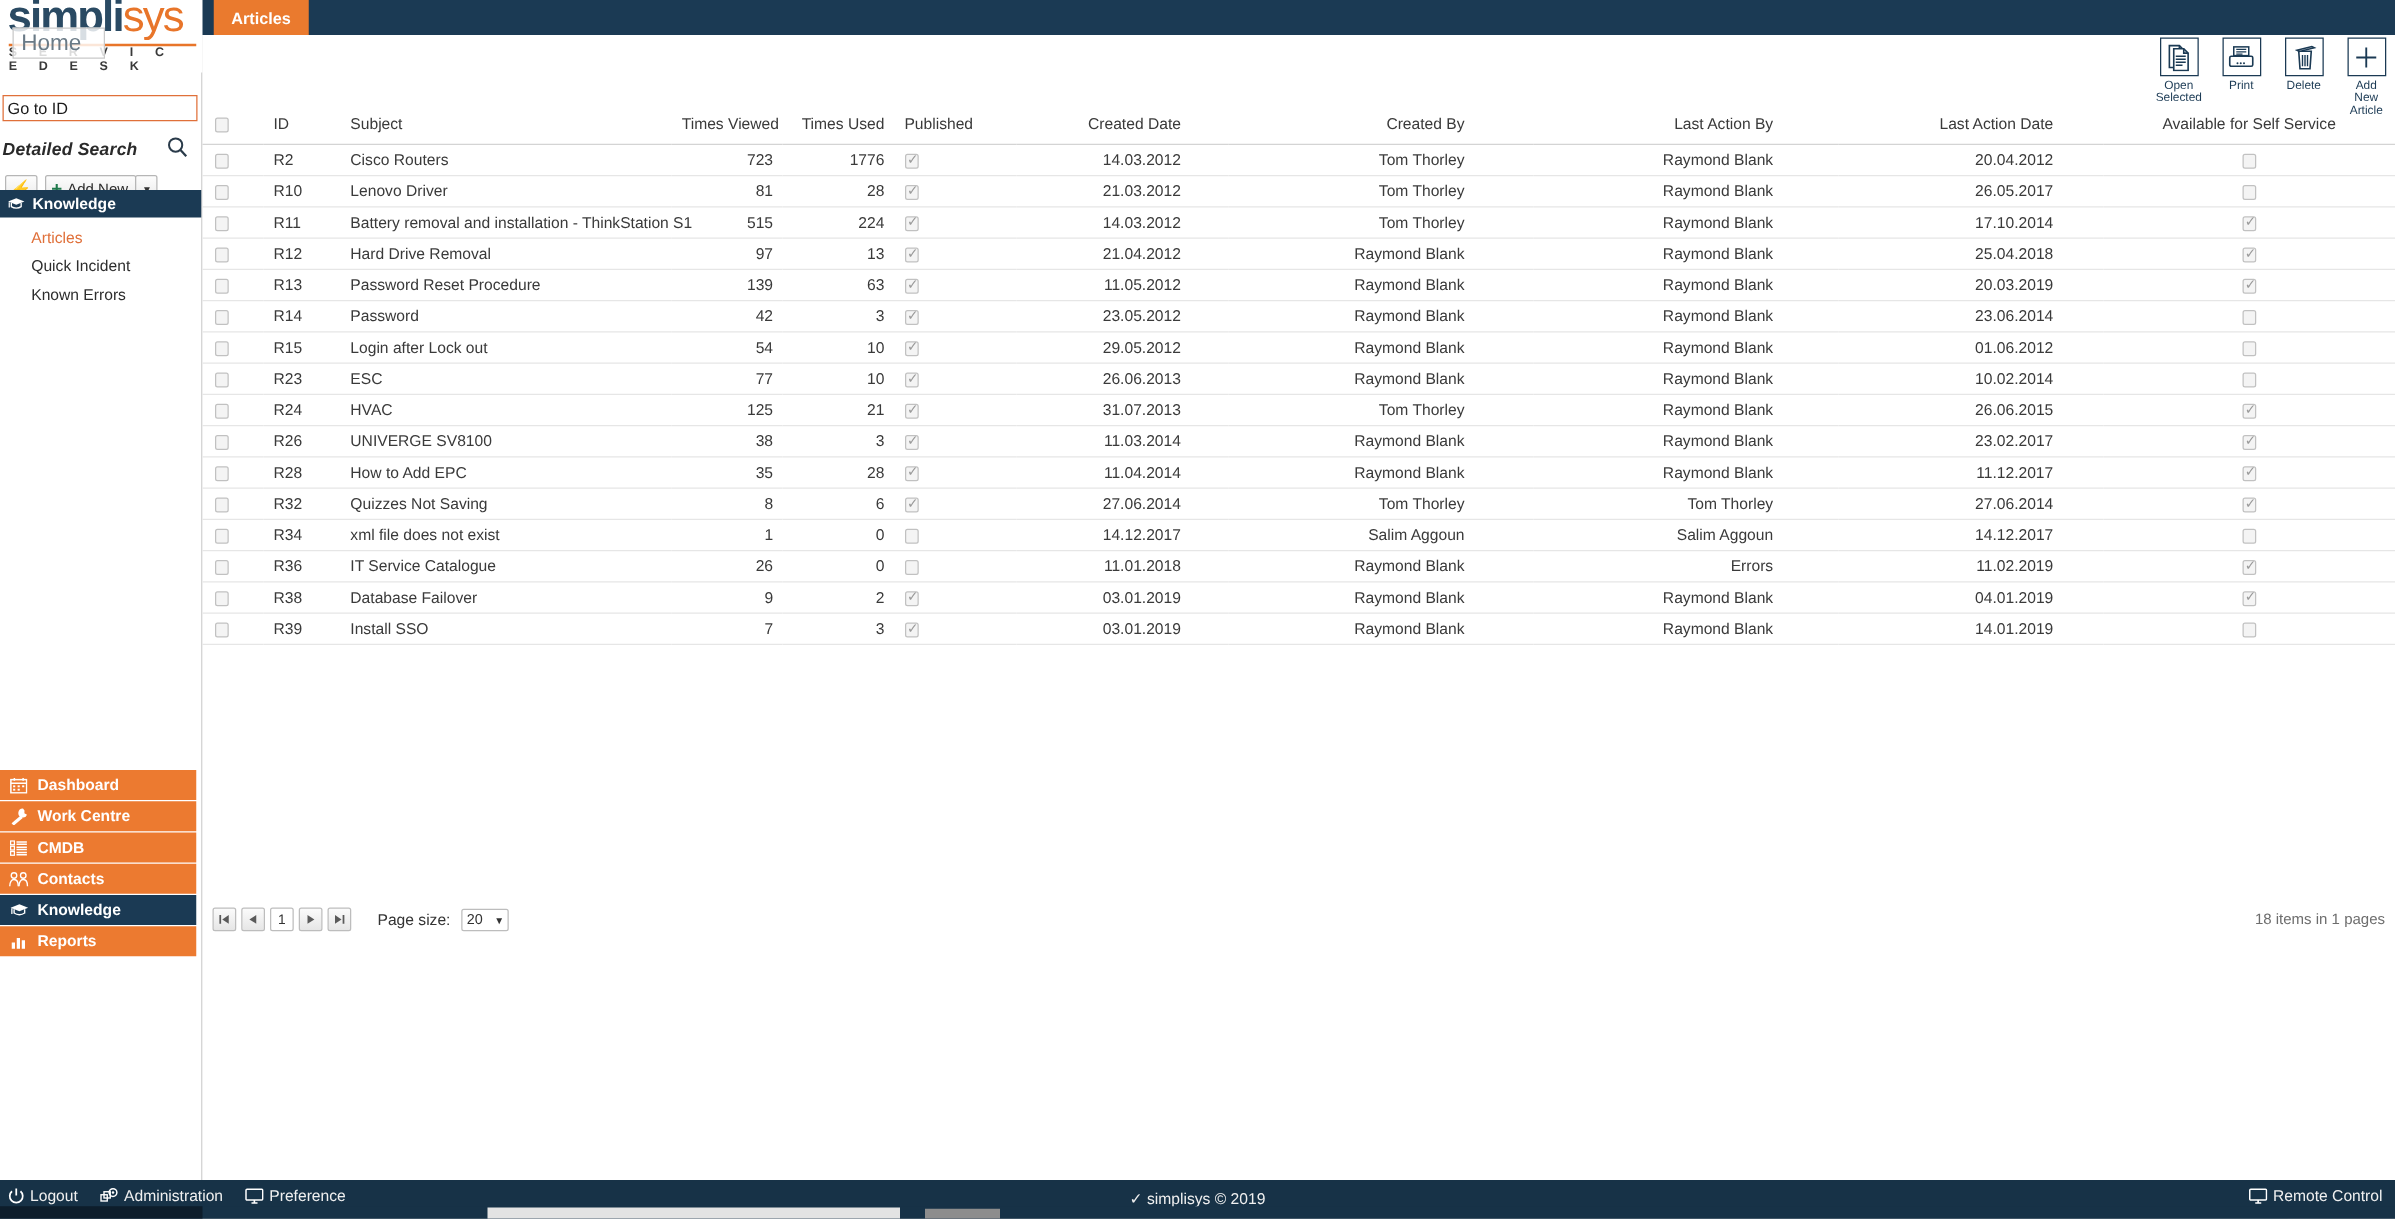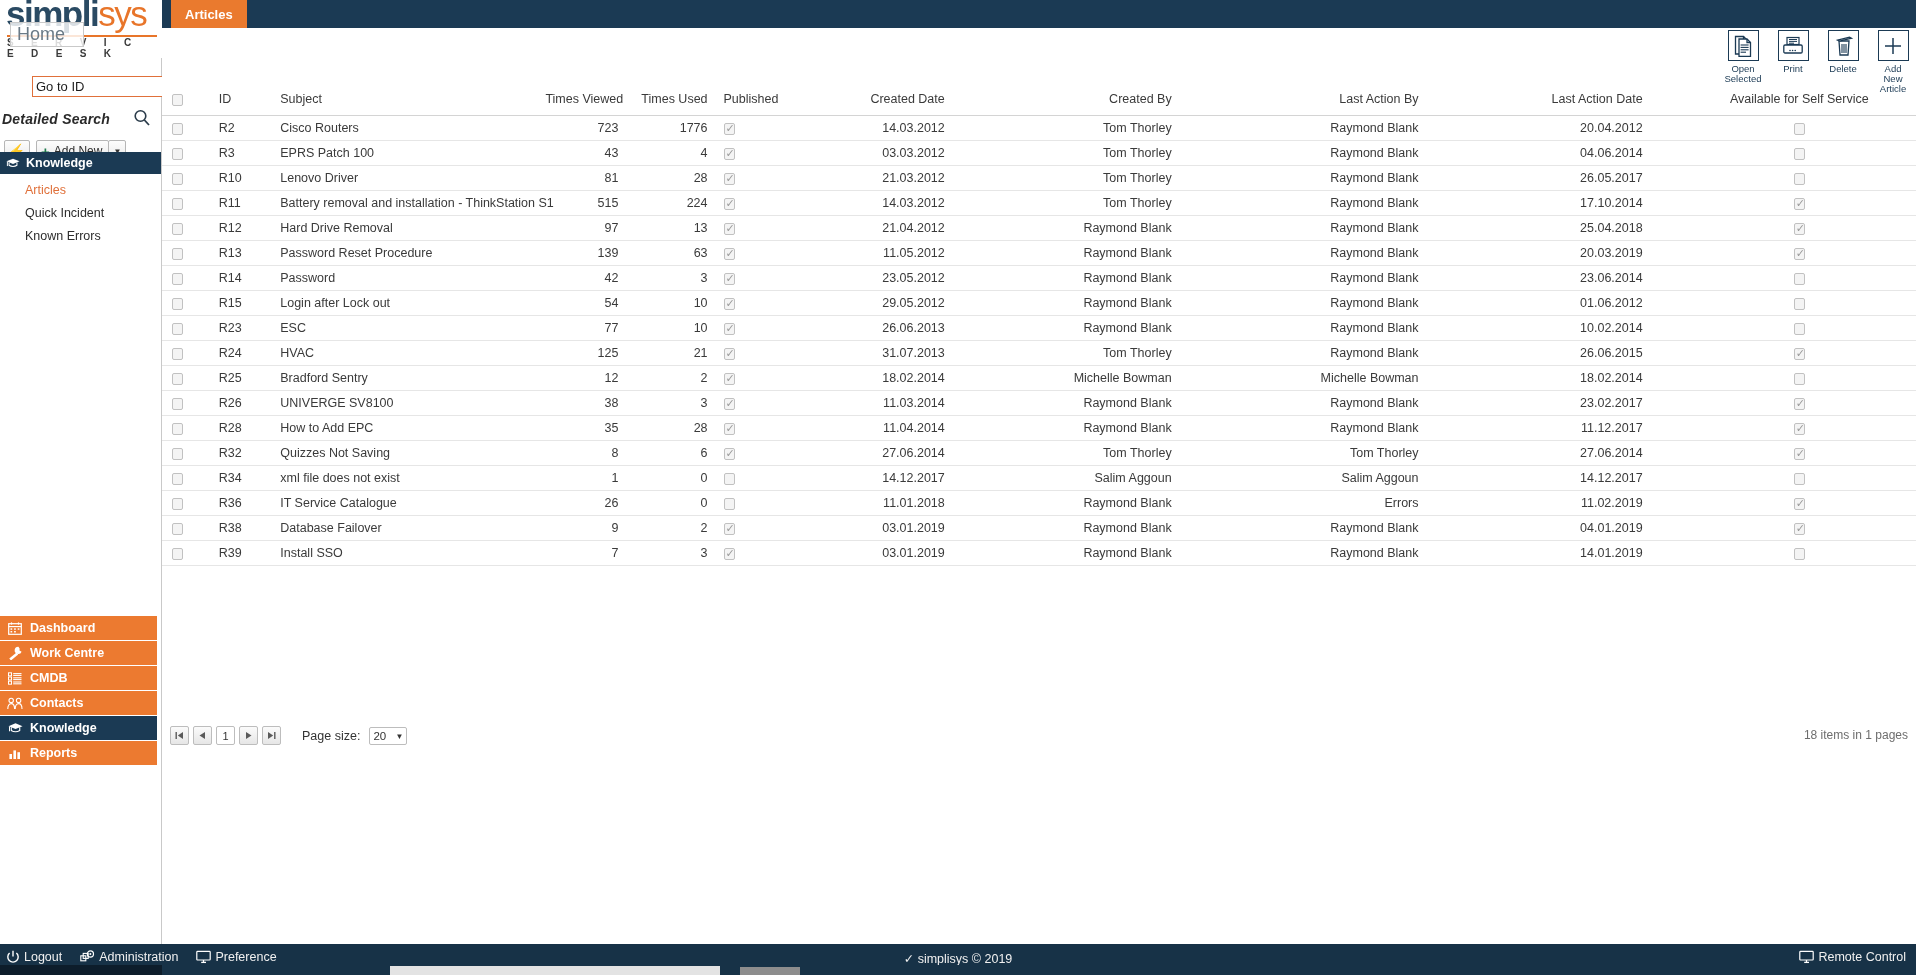--- a/index.html
+++ b/index.html
@@ -71,21 +71,20 @@
     border-right: 1px solid #c9c9c9;
   }
   .goto-input {
     position: absolute; left: 2px; top: 48px;
     width: 156px; height: 21px;
     border: 1px solid #e0703a;
     font-size: 13px; color: #1b1b1b;
     padding: 0 3px;
     font-family: "Liberation Sans", sans-serif;
     background: #fff;
-    margin-left: 30px;
   }
   .detailed-search {
     position: absolute; left: 2px; top: 78px;
     width: 156px; height: 26px;
     display: flex; align-items: center; font-style: italic;
   }
   .detailed-search .ds-label {
     font-size: 14px; font-weight: bold; color: #2a2a2a;
     letter-spacing: 0.2px;
   }
@@ -517,33 +516,20 @@
               <td class="c-tu">1776</td>
               <td class="c-pub"><span class="cb checked"></span></td>
               <td class="c-cd">14.03.2012</td>
               <td class="c-cb">Tom Thorley</td>
               <td class="c-lab">Raymond Blank</td>
               <td class="c-lad">20.04.2012</td>
               <td class="c-sf"><span class="cb"></span></td>
             </tr>
             <tr>
               <td class="c-chk"><span class="cb"></span></td>
-              <td class="c-id">R3</td>
-              <td class="c-subj">EPRS Patch 100</td>
-              <td class="c-tv">43</td>
-              <td class="c-tu">4</td>
-              <td class="c-pub"><span class="cb checked"></span></td>
-              <td class="c-cd">03.03.2012</td>
-              <td class="c-cb">Tom Thorley</td>
-              <td class="c-lab">Raymond Blank</td>
-              <td class="c-lad">04.06.2014</td>
-              <td class="c-sf"><span class="cb"></span></td>
-            </tr>
-            <tr>
-              <td class="c-chk"><span class="cb"></span></td>
               <td class="c-id">R10</td>
               <td class="c-subj">Lenovo Driver</td>
               <td class="c-tv">81</td>
               <td class="c-tu">28</td>
               <td class="c-pub"><span class="cb checked"></span></td>
               <td class="c-cd">21.03.2012</td>
               <td class="c-cb">Tom Thorley</td>
               <td class="c-lab">Raymond Blank</td>
               <td class="c-lad">26.05.2017</td>
               <td class="c-sf"><span class="cb"></span></td>
@@ -631,33 +617,20 @@
               <td class="c-id">R24</td>
               <td class="c-subj">HVAC</td>
               <td class="c-tv">125</td>
               <td class="c-tu">21</td>
               <td class="c-pub"><span class="cb checked"></span></td>
               <td class="c-cd">31.07.2013</td>
               <td class="c-cb">Tom Thorley</td>
               <td class="c-lab">Raymond Blank</td>
               <td class="c-lad">26.06.2015</td>
               <td class="c-sf"><span class="cb checked"></span></td>
-            </tr>
-            <tr>
-              <td class="c-chk"><span class="cb"></span></td>
-              <td class="c-id">R25</td>
-              <td class="c-subj">Bradford Sentry</td>
-              <td class="c-tv">12</td>
-              <td class="c-tu">2</td>
-              <td class="c-pub"><span class="cb checked"></span></td>
-              <td class="c-cd">18.02.2014</td>
-              <td class="c-cb">Michelle Bowman</td>
-              <td class="c-lab">Michelle Bowman</td>
-              <td class="c-lad">18.02.2014</td>
-              <td class="c-sf"><span class="cb"></span></td>
             </tr>
             <tr>
               <td class="c-chk"><span class="cb"></span></td>
               <td class="c-id">R26</td>
               <td class="c-subj">UNIVERGE SV8100</td>
               <td class="c-tv">38</td>
               <td class="c-tu">3</td>
               <td class="c-pub"><span class="cb checked"></span></td>
               <td class="c-cd">11.03.2014</td>
               <td class="c-cb">Raymond Blank</td>

